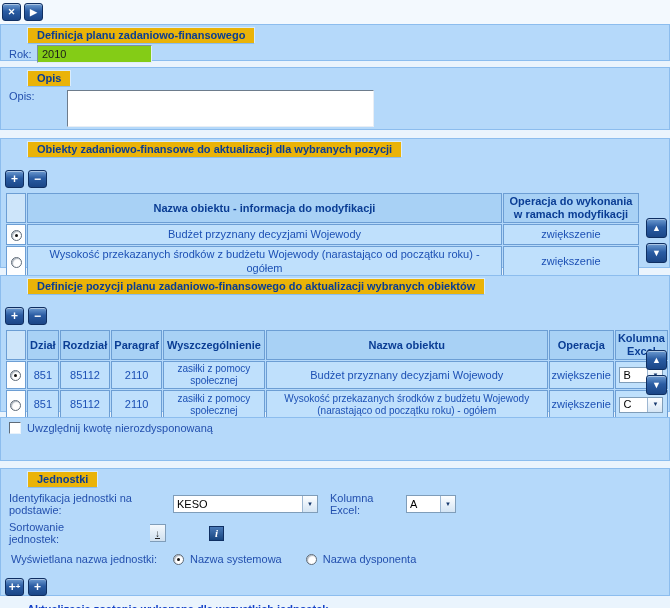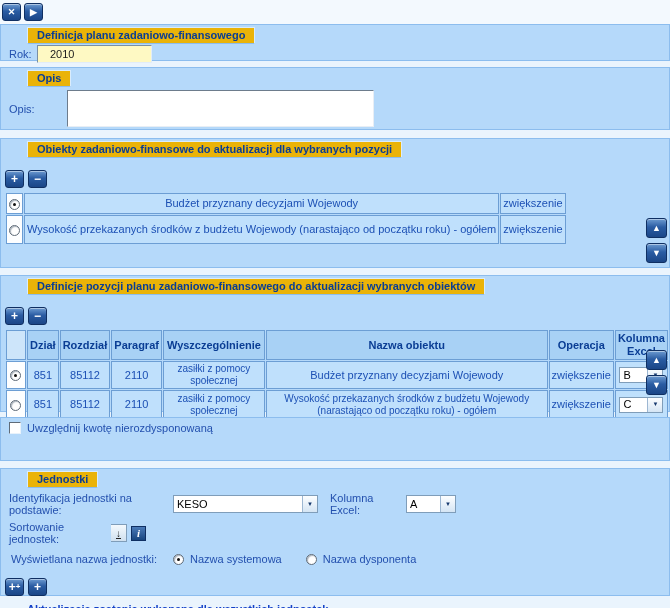--- a/index.html
+++ b/index.html
@@ -49,24 +49,24 @@
     background: linear-gradient(180deg, #6d9bd1 0%, #2a5ca3 45%, #1b4687 100%);
     box-shadow: inset 0 1px 0 rgba(255,255,255,.45);
     color: #fff; font-size: 9px;
     display: flex; align-items: center; justify-content: center;
     cursor: pointer;
   }
   .side-arrows { position: absolute; right: 2px; display: flex; flex-direction: column; gap: 5px; }
   .btnrow { display: flex; gap: 4px; margin: 12px 0 4px 4px; }
   .form-row { display: flex; align-items: center; }
   .field {
-    background: #fef9c3;
+    background: #84cc16;
     border: 1px solid; border-color: #7a8fa3 #e2edf8 #e2edf8 #7a8fa3;
     height: 18px; display: inline-flex; align-items: center;
-    padding: 0 12px; color: #1c1c1c;
+    padding: 0 4px; color: #1c1c1c;
   }
   textarea.opis-area {
     width: 307px; height: 37px; resize: none;
     border: 1px solid; border-color: #6d7c8c #e8eef5 #e8eef5 #6d7c8c;
     background: #fff; outline: none;
     font-family: "Liberation Sans", sans-serif; font-size: 11px;
   }
   table.grid {
     border-collapse: separate; border-spacing: 1px;
     table-layout: fixed; margin-left: 4px;
@@ -144,34 +144,39 @@
 <div class="panel" style="height:37px; margin-bottom:6px;">
   <span class="caption">Definicja planu zadaniowo-finansowego</span>
   <div class="form-row" style="margin:1px 0 0 8px;">
     <label style="width:28px;">Rok:</label>
     <span class="field" style="width:115px;">2010</span>
   </div>
 </div>
 
 <div class="panel" style="height:63px; margin-bottom:8px;">
   <span class="caption">Opis</span>
-  <div class="form-row" style="margin:3px 0 0 8px; align-items:center;gap:28px;">
+  <div class="form-row" style="margin:3px 0 0 8px; align-items:flex-start;gap:28px;">
     <label style="width:30px;">Opis:</label>
     <textarea class="opis-area" style=""></textarea>
   </div>
 </div>
 
 <div class="panel" style="height:130px; margin-bottom:7px;">
   <span class="caption">Obiekty zadaniowo-finansowe do aktualizacji dla wybranych pozycji</span>
   <div class="btnrow">
     <span class="btn-sq">+</span>
     <span class="btn-sq">−</span>
   </div>
   <table class="grid">
     <tbody>
+        <tr>
+      <th class="radio-cell" style="width:20px; height:26px;"></th>
+      <th style="width:475px;">Nazwa obiektu - informacja do modyfikacji</th>
+      <th style="width:136px;">Operacja do wykonania w ramach modyfikacji</th>
+    </tr>
     <tr>
       <td class="radio-cell" style="height:21px;"><span class="radio checked"></span></td>
       <td>Budżet przyznany decyzjami Wojewody</td>
       <td>zwiększenie</td>
     </tr>
     <tr>
       <td class="radio-cell" style="height:29px;"><span class="radio"></span></td>
       <td>Wysokość przekazanych środków z budżetu Wojewody (narastająco od początku roku) - ogółem</td>
       <td>zwiększenie</td>
     </tr>
@@ -255,21 +260,21 @@
       <span class="cv">KESO</span>
       <span class="cb">▼</span>
     </span>
     <label style="margin-left:12px; width:76px;">Kolumna Excel:</label>
     <span class="combo" style="width:50px;">
       <span class="cv">A</span>
       <span class="cb">▼</span>
     </span>
   </div>
 
-  <div class="form-row" style="margin:5px 0 0 8px;">
+  <div class="form-row" style="margin:5px 0 0 8px;gap:39px;">
     <label style="width:102px;">Sortowanie jednostek:</label>
     <span class="dlbtn">↓</span>
     <span class="ibtn">i</span>
   </div>
 
   <div class="form-row" style="margin:8px 0 0 8px; gap:6px;text-align:center;">
     <label style="width:150px;">Wyświetlana nazwa jednostki:</label>
     <span class="radio checked" style="margin-left:8px;"></span>
     <label>Nazwa systemowa</label>
     <span class="radio" style="margin-left:18px;"></span>

